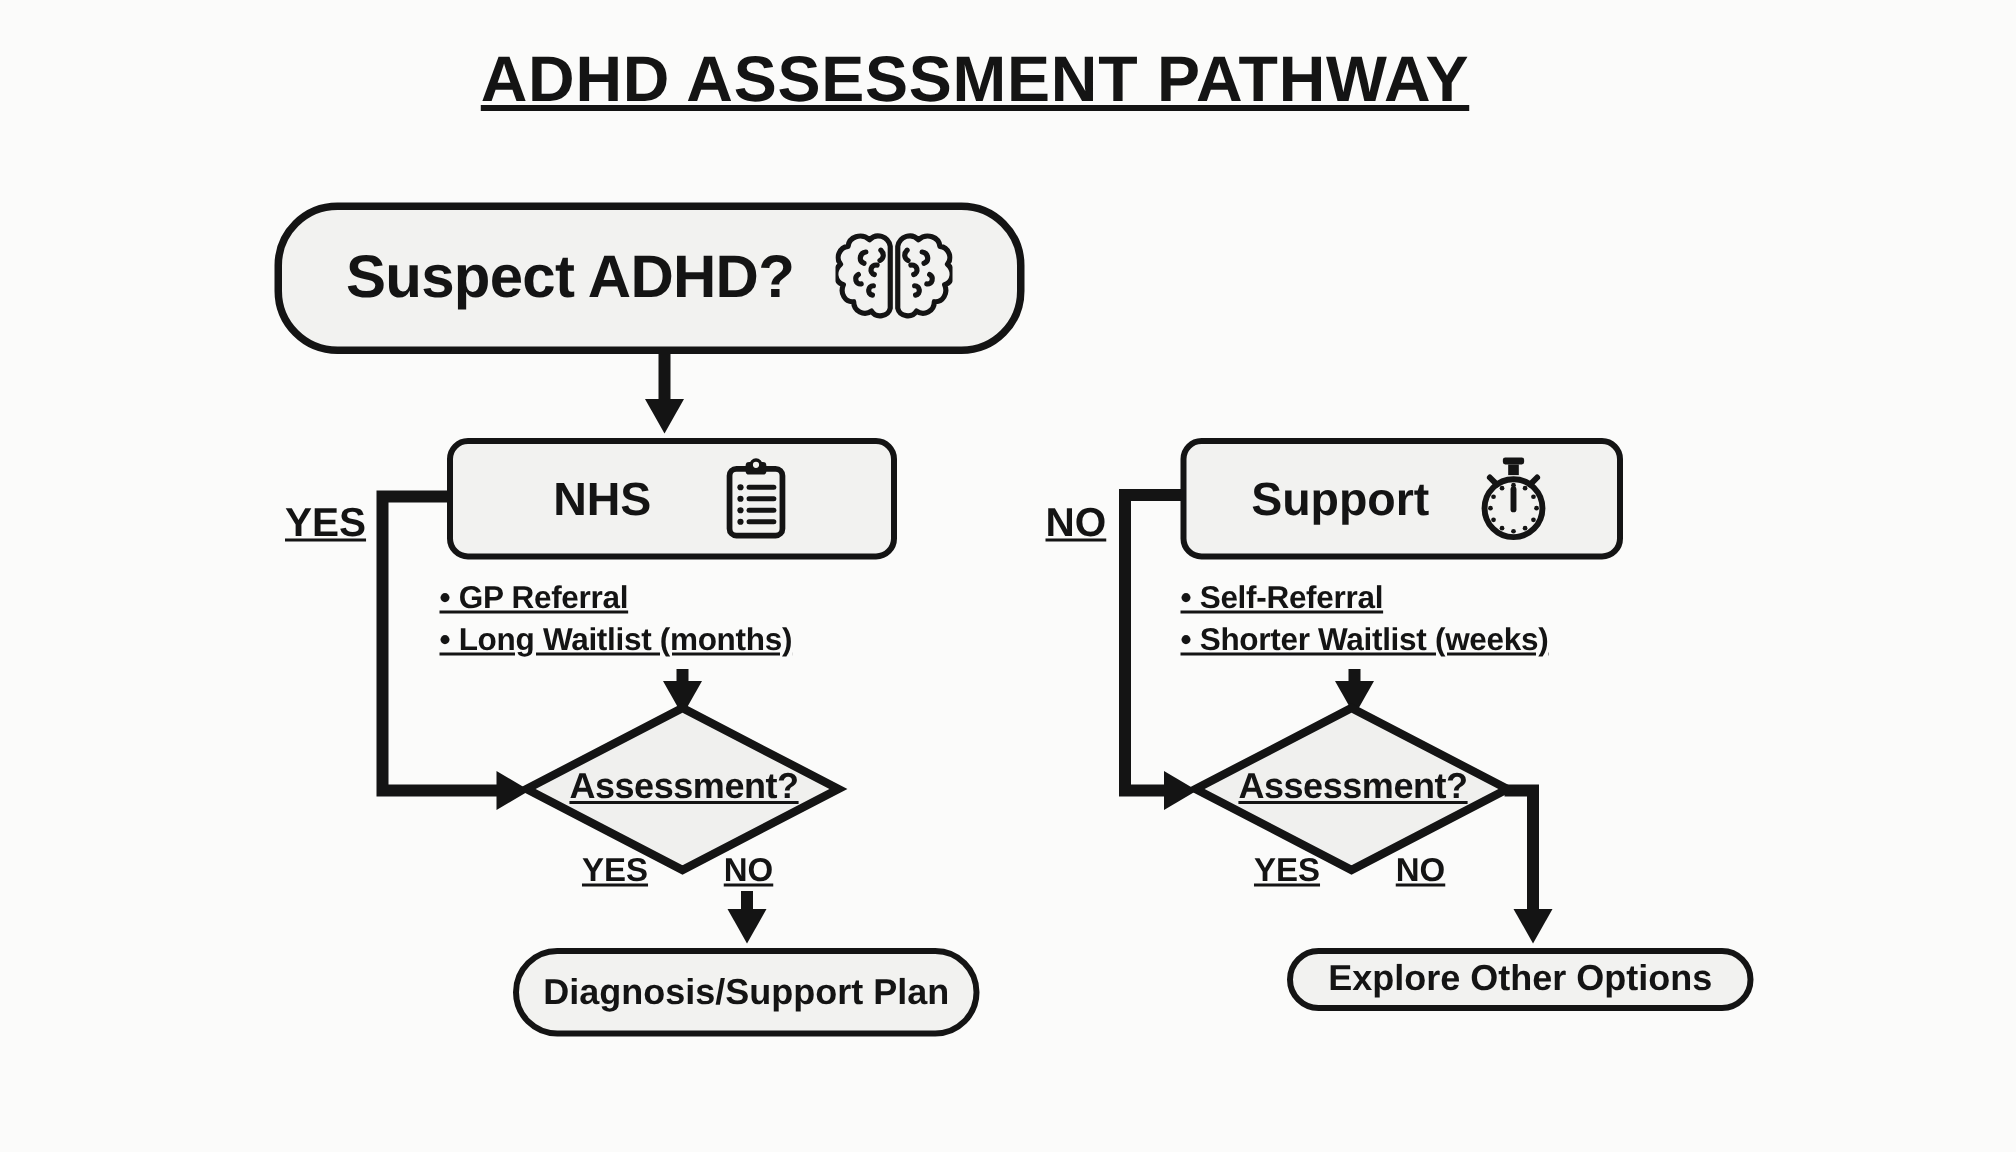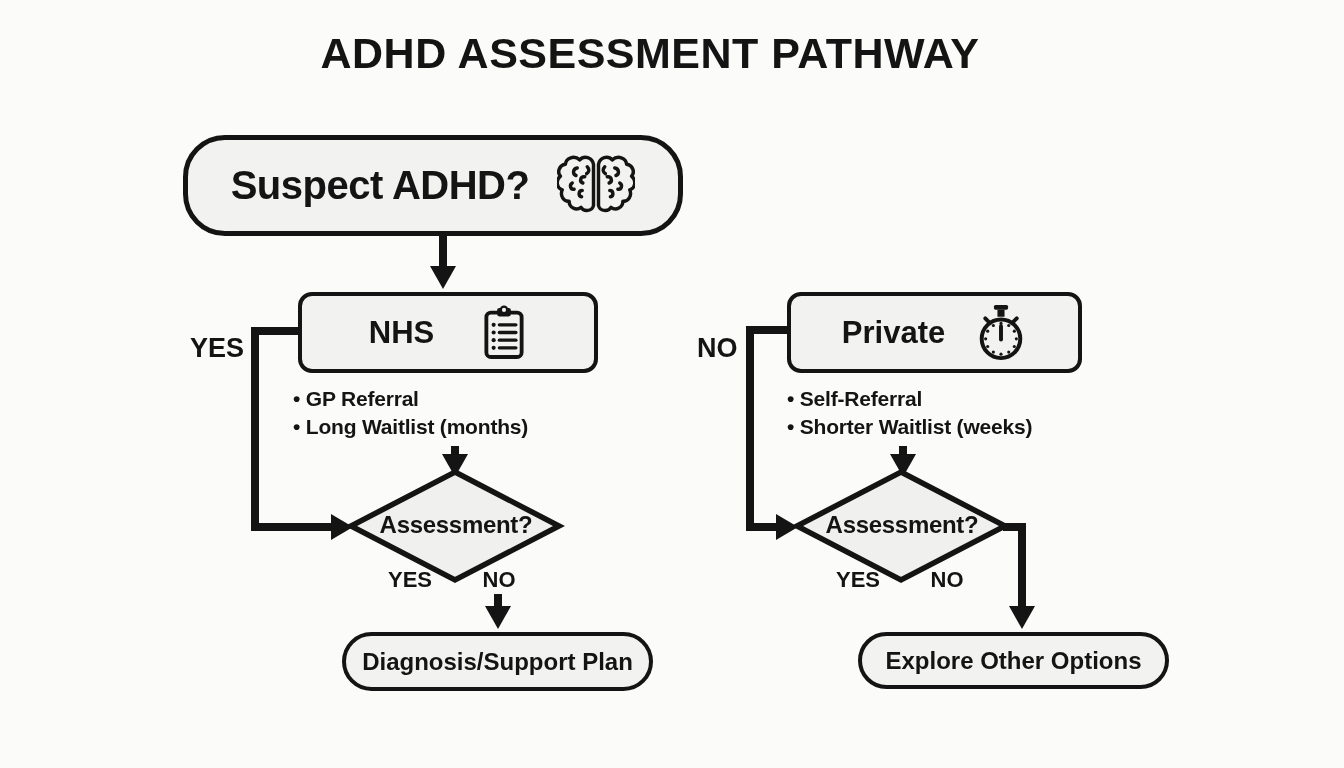--- a/index.html
+++ b/index.html
@@ -12,39 +12,39 @@
   html,body{background:#e9e9e9;}
   body{font-family:"Liberation Sans","DejaVu Sans",sans-serif;color:var(--ink);}
   .canvas{
     position:relative;width:1344px;height:768px;background:var(--bg);
     overflow:hidden;margin:0 auto;
   }
   .overlay{position:absolute;left:0;top:0;width:1344px;height:768px;}
   .connector{stroke:var(--ink);stroke-width:8;fill:none;}
   .arrowhead{fill:var(--ink);stroke:none;}
   .diamond{fill:var(--diamond-fill);stroke:var(--ink);stroke-width:5.5;stroke-linejoin:miter;}
-  .abs{position:absolute;}
+  .abs{position:absolute;text-decoration:underline;}
   .title{
     left:0;top:29px;width:1300px;text-align:center;
     font-size:43px;font-weight:bold;letter-spacing:.5px;
   }
   .node{
     position:absolute;background:var(--node-fill);border:4px solid var(--ink);
     display:flex;align-items:center;justify-content:center;
   }
   .start-node{left:183px;top:135px;width:500px;height:101px;border-radius:42px;border-width:5px;gap:28px;}
   .start-node .node-label{font-size:40px;font-weight:bold;letter-spacing:-.5px;}
   .path-node{width:300px;height:81px;border-radius:14px;gap:30px;}
   .path-node .node-label{font-size:31px;font-weight:bold;}
   .nhs-node{left:298px;top:292px;gap:47px;}
   .private-node{left:787px;top:292px;width:295px;}
   .pill-node{height:59px;border-radius:30px;}
   .pill-node .node-label{font-size:24px;font-weight:bold;}
   .diagnosis-node{left:342px;top:632px;width:311px;}
-  .explore-node{left:858px;top:632px;width:311px;height:57px;}
+  .explore-node{left:858px;top:632px;width:311px;height:42px;}
   .branch-label{font-size:27px;font-weight:bold;}
   .yes-branch-label{left:190px;top:333px;}
   .no-branch-label{left:697px;top:333px;}
   .bullets{font-size:21px;font-weight:bold;line-height:27.5px;letter-spacing:-.2px;}
   .nhs-bullets{left:293px;top:385px;}
   .private-bullets{left:787px;top:385px;}
   .diamond-label{
     width:208px;top:511px;text-align:center;
     font-size:24px;font-weight:bold;letter-spacing:-.3px;
   }
@@ -146,21 +146,21 @@
       <g class="istroke" stroke-width="4.4" stroke-linecap="round">
         <line x1="24" y1="27" x2="45.5" y2="27"></line>
           <line x1="24" y1="37" x2="45.5" y2="37"></line>
         <line x1="24" y1="47" x2="45.5" y2="47"></line>
           <line x1="24" y1="57" x2="45.5" y2="57"></line>
       </g>
     </svg>
   </div>
 
   <div class="node path-node private-node">
-    <span class="node-label">Private</span>
+    <span class="node-label">Support</span>
     <svg class="icon" width="52" height="59" viewBox="0 0 66 74">
       <rect class="ifill" x="24" y="2" width="18" height="6" rx="2"></rect>
       <rect class="ifill" x="28.5" y="8" width="9" height="9"></rect>
       <g class="istroke" stroke-width="5" stroke-linecap="round">
         <line x1="13" y1="19" x2="19" y2="25"></line>
         <line x1="53" y1="19" x2="47" y2="25"></line>
         <circle cx="33" cy="45" r="24.5" stroke-linecap="butt"></circle>
         <line x1="33" y1="46" x2="33" y2="29"></line>
       </g>
       <g class="ifill">

